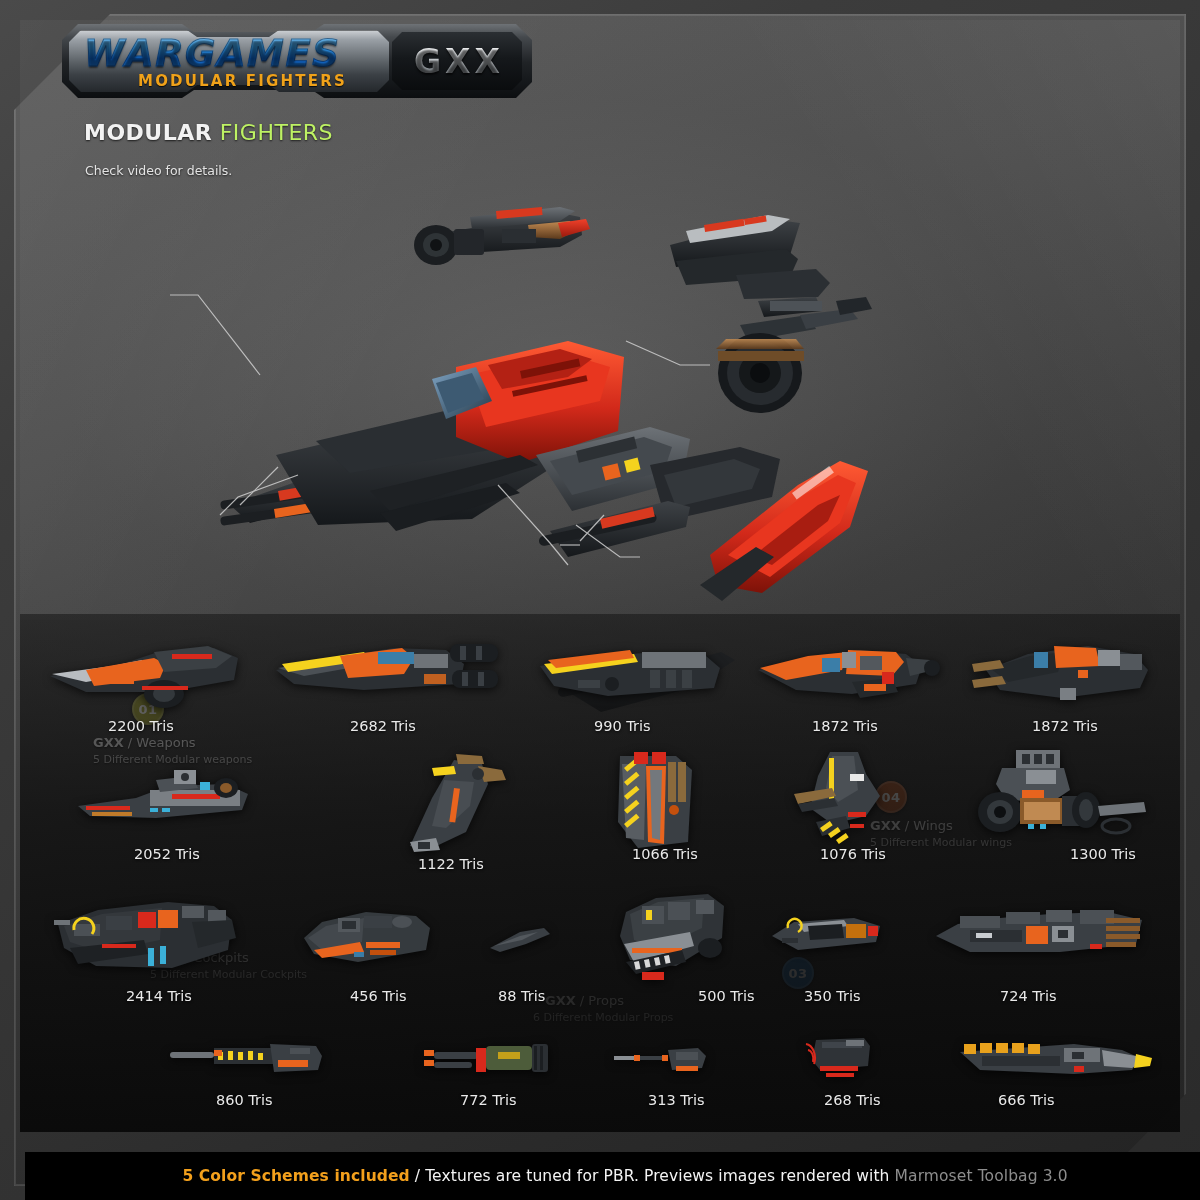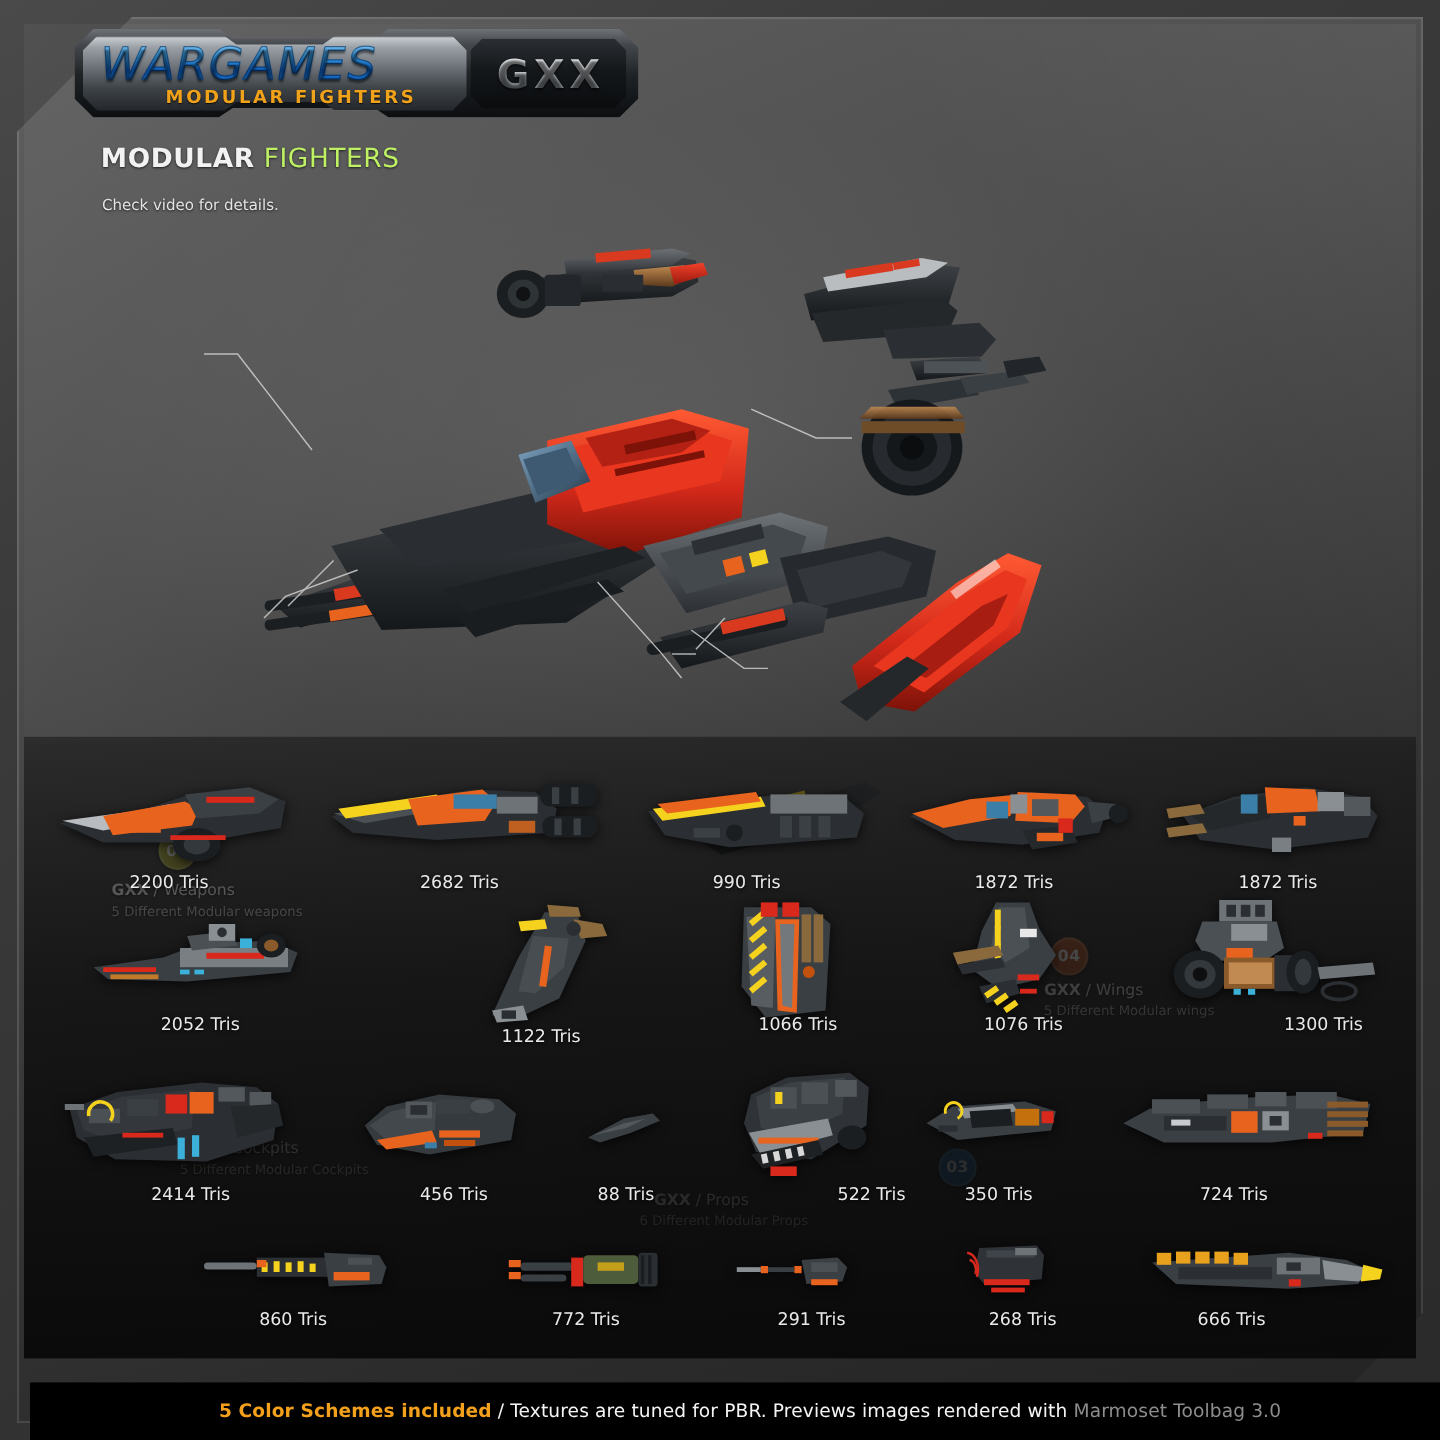--- a/index.html
+++ b/index.html
@@ -91,21 +91,21 @@
     clip-path: polygon(
       12px 0, 118px 0, 128px 7px, 200px 7px, 210px 0, 308px 0,
       320px 12px, 320px 50px, 308px 62px, 210px 62px, 200px 55px,
       128px 55px, 118px 62px, 12px 62px, 0 50px, 0 12px
     );
     border-top: 1px solid rgba(255,255,255,0.35);
   }
   .logo-word {
     position: absolute; left: 22px; top: 12px;
     font-family: "DejaVu Sans", sans-serif;
-    font-weight: normal; font-style: italic;
+    font-weight: bold; font-style: italic;
     font-size: 37px; letter-spacing: 1.5px;
     background: linear-gradient(180deg, #9fd8ff 0%, #3aa4f0 34%, #0d63c8 62%, #1e7ad8 85%, #63b9f5 100%);
     -webkit-background-clip: text; background-clip: text;
     color: transparent;
     -webkit-text-stroke: 1px rgba(10,20,40,0.55);
     text-shadow: 0 2px 2px rgba(0,0,0,0.55);
     white-space: nowrap;
   }
   .logo-sub {
     position: absolute; left: 76px; top: 52px;
@@ -430,21 +430,21 @@
       </div>
       <div class="callout-title" style="left:850px; top:203px;">
         <b>GXX</b><span> / Wings</span>
       </div>
       <div class="callout-desc" style="left:850px; top:221px;">5 Different Modular wings</div>
     </div>
   </div>
 
   <div class="grid-zone">
 
-    <div class="row" style="top:16px; height:130px;">
+    <div class="row" style="top:6px; height:130px;">
 
       <div class="cell" style="left:20px; top:0; width:210px;">
         <svg class="thumb" width="200" height="80" viewBox="0 0 200 80" style="left:6px; top:14px;">
           <path d="M4,42 L70,32 L112,18 L168,14 L192,24 L188,46 L120,58 L40,58 Z" fill="#2b2f33"></path>
           <path d="M6,40 L66,32 L96,26 L96,38 L40,48 Z" fill="#b8bcc0"></path>
           <path d="M40,36 L108,24 L120,30 L114,44 L48,52 Z" fill="#e8641e"></path>
           <path d="M108,18 L162,12 L186,22 L170,34 L118,38 Z" fill="#3b4044"></path>
           <rect x="62" y="40" width="26" height="10" fill="#e8641e"></rect>
           <rect x="126" y="20" width="40" height="5" fill="#d8291c"></rect>
           <ellipse cx="118" cy="60" rx="20" ry="14" fill="#1b1e21"></ellipse>
@@ -694,21 +694,21 @@
           <path d="M14,70 L70,58 L74,70 L24,82 Z" fill="#1e2124"></path>
           <g fill="#d8d8d8">
             <rect x="22" y="70" width="5" height="8" transform="rotate(-12 22 70)"></rect>
             <rect x="32" y="68" width="5" height="8" transform="rotate(-12 32 68)"></rect>
             <rect x="42" y="66" width="5" height="8" transform="rotate(-12 42 66)"></rect>
             <rect x="52" y="64" width="5" height="8" transform="rotate(-12 52 64)"></rect>
           </g>
           <rect x="30" y="80" width="22" height="8" fill="#d8291c"></rect>
           <ellipse cx="98" cy="56" rx="12" ry="10" fill="#1b1e21"></ellipse>
         </svg>
-        <div class="tris" style="left:96px; top:96px;">522 Tris</div>
+        <div class="tris" style="left:96px; top:96px;">500 Tris</div>
       </div>
 
       <div class="cell" style="left:742px; top:0; width:170px;">
         <svg class="thumb" width="120" height="44" viewBox="0 0 120 44" style="left:6px; top:20px;">
           <path d="M4,24 L26,10 L86,6 L112,14 L108,30 L30,38 Z" fill="#3a3f44"></path>
           <path d="M30,12 L76,8 L80,14 L36,20 Z" fill="#8a8f94"></path>
           <path d="M40,14 L74,12 L76,26 L42,28 Z" fill="#1b1e21"></path>
           <rect x="78" y="12" width="20" height="14" fill="#c4700d"></rect>
           <rect x="100" y="14" width="10" height="10" fill="#d8291c"></rect>
           <path d="M20,16 a7,7 0 1,1 10,4" fill="none" stroke="#f5d21e" stroke-width="2.5"></path>
@@ -784,21 +784,21 @@
       <div class="cell" style="left:590px; top:0; width:150px;">
         <svg class="thumb" width="110" height="36" viewBox="0 0 110 36" style="left:4px; top:16px;">
           <rect x="0" y="14" width="20" height="4" fill="#8a8f94"></rect>
           <rect x="20" y="13" width="6" height="6" fill="#e8641e"></rect>
           <rect x="26" y="14" width="22" height="4" fill="#3a3f44"></rect>
           <rect x="48" y="13" width="6" height="6" fill="#e8641e"></rect>
           <path d="M54,8 L84,6 L92,14 L88,26 L58,28 Z" fill="#3a3f44"></path>
           <rect x="62" y="10" width="22" height="8" fill="#4b5055"></rect>
           <rect x="62" y="24" width="22" height="5" fill="#e8641e"></rect>
         </svg>
-        <div class="tris" style="left:38px; top:66px;">291 Tris</div>
+        <div class="tris" style="left:38px; top:66px;">313 Tris</div>
       </div>
 
       <div class="cell" style="left:762px; top:0; width:150px;">
         <svg class="thumb" width="90" height="44" viewBox="0 0 90 44" style="left:18px; top:8px;">
           <path d="M16,6 L64,4 L70,12 L68,32 L20,36 L12,26 Z" fill="#2f3337"></path>
           <rect x="22" y="8" width="40" height="6" fill="#3f444a"></rect>
           <path d="M6,10 a10,14 0 0,1 8,20" fill="none" stroke="#d8291c" stroke-width="2"></path>
           <path d="M8,16 a6,9 0 0,1 5,12" fill="none" stroke="#d8291c" stroke-width="2"></path>
           <rect x="20" y="32" width="38" height="5" fill="#d8291c"></rect>
           <rect x="26" y="39" width="28" height="4" fill="#d8291c"></rect>

